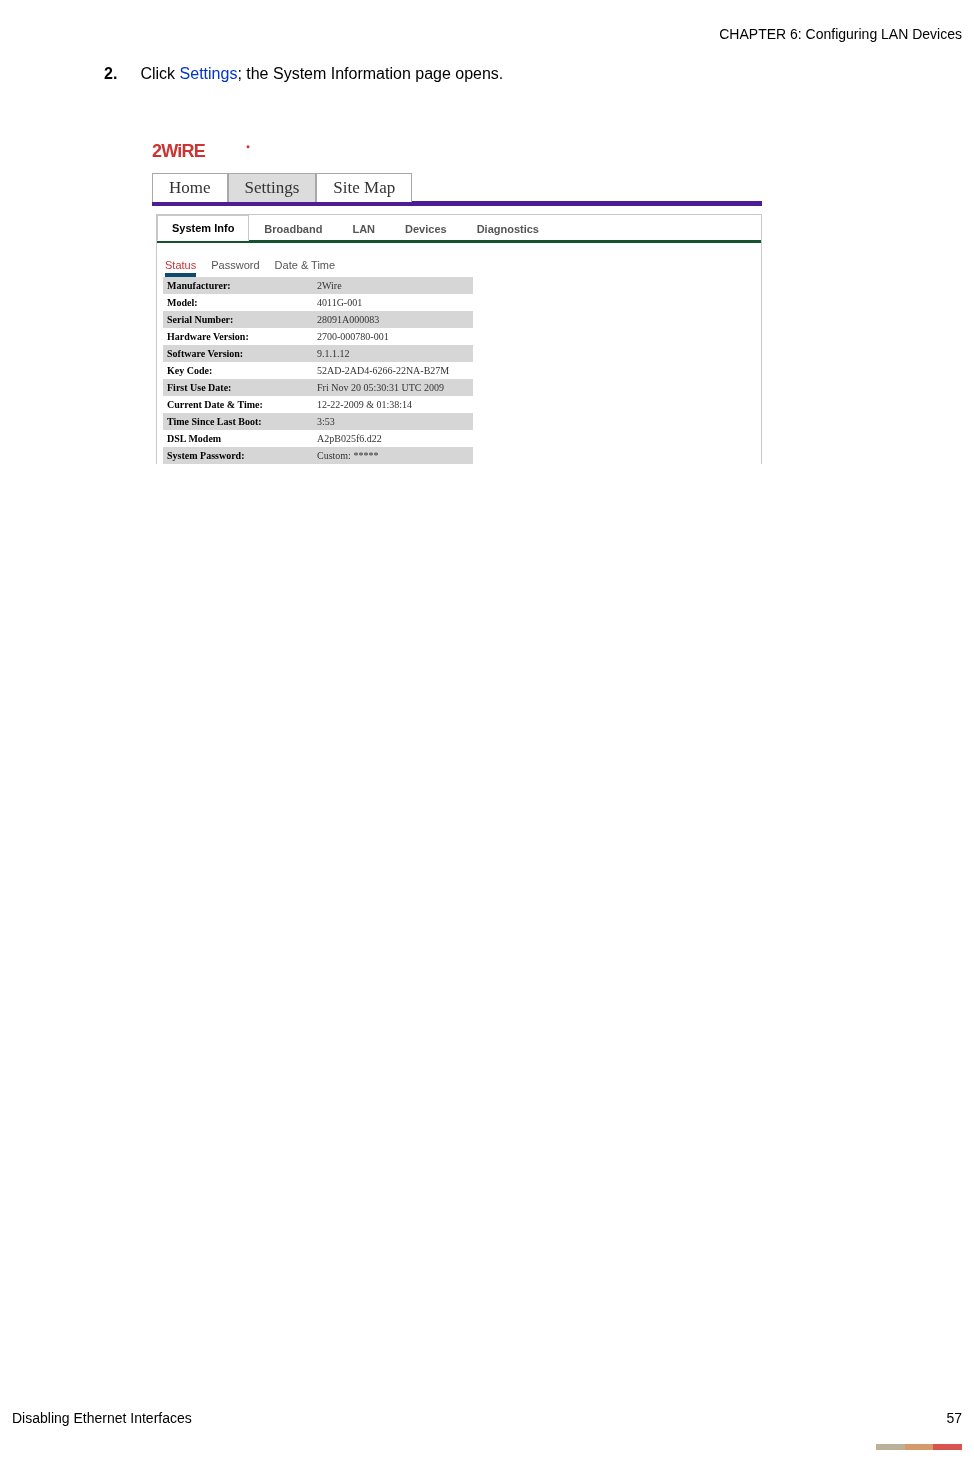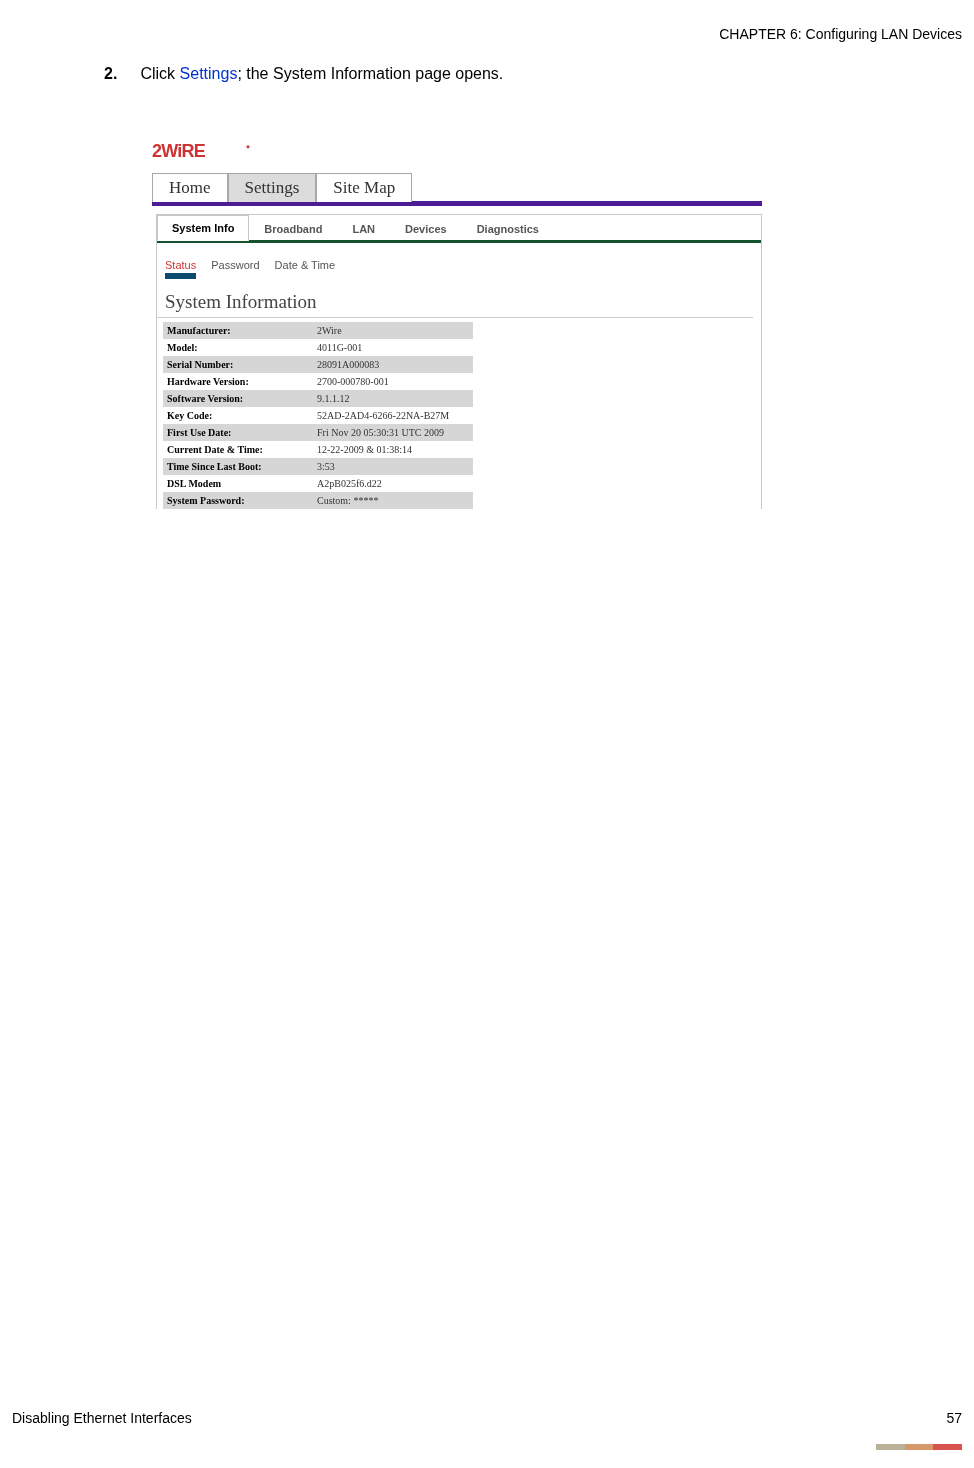--- a/index.html
+++ b/index.html
@@ -102,21 +102,21 @@
   }
   .subnav {
     padding: 16px 8px 6px 8px;
     font-family: Verdana, Arial, sans-serif;
     font-size: 11px;
     color: #555;
   }
   .subnav span { margin-right: 12px; }
   .subnav .active {
     color: #cc3333;
-    border-bottom: 6px solid #0c4a6e;
+    border-bottom: 4px solid #0c4a6e;
     padding-bottom: 2px;
   }
   .section-title {
     font-family: Georgia, 'Times New Roman', serif;
     font-size: 19px;
     color: #444;
     padding: 14px 8px 4px 8px;
     border-bottom: 1px solid #ccc;
     margin: 0 8px 4px 0;
   }
@@ -200,21 +200,20 @@
       <div class="stab">Devices</div>
       <div class="stab">Diagnostics</div>
     </div>
 
     <div class="subnav">
       <span class="active">Status</span>
       <span>Password</span>
       <span>Date &amp; Time</span>
     </div>
 
-    <div class="section-title">System Information</div>
 
     <table class="info-table">
       <tbody id="info-rows">
           <tr>
             <td class="label">Manufacturer:</td>
             <td class="value">2Wire</td>
           </tr>
           <tr>
             <td class="label">Model:</td>
             <td class="value">4011G-001</td>

